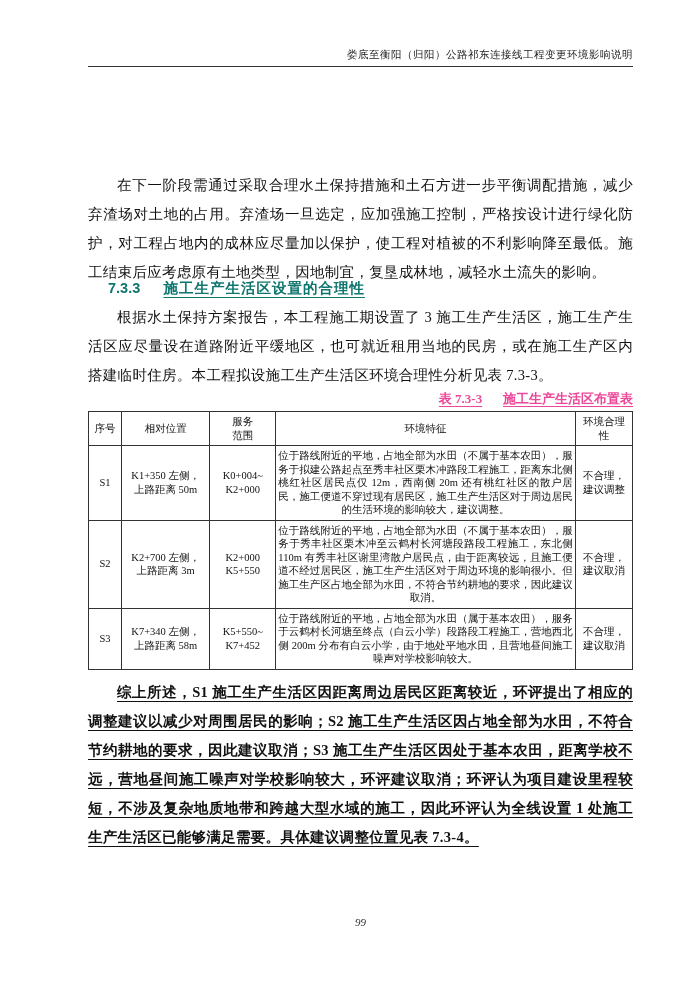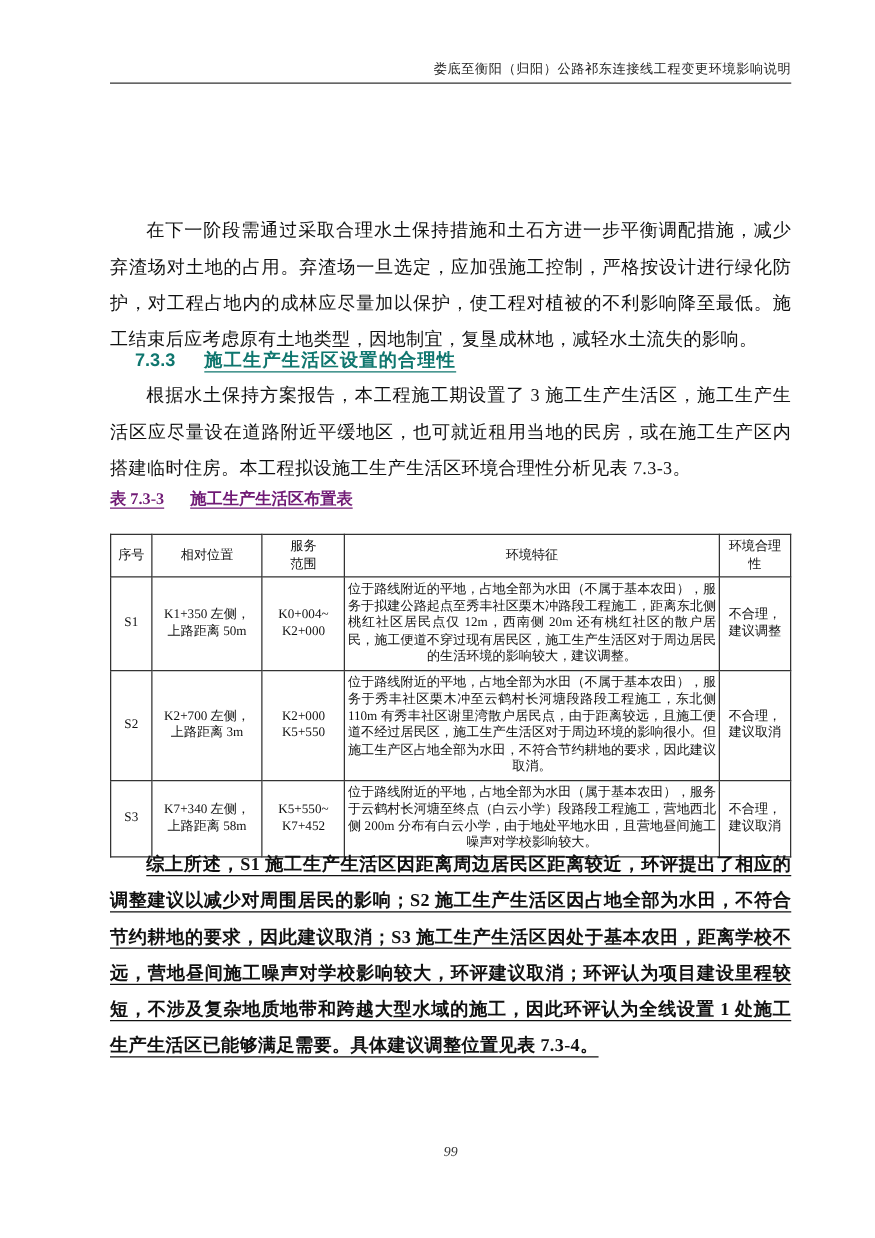--- a/index.html
+++ b/index.html
@@ -42,34 +42,33 @@
   .section-heading {
     position: absolute; top: 279px; left: 0; right: 0;
     font-size: 14.5px; font-weight: bold; color: #0f766e;
     font-family: "Liberation Sans", "DejaVu Sans", sans-serif;
     margin-left: 20px;
   }
   .section-heading .num { margin-right: 1.6em; letter-spacing: 0; }
   .section-heading .ttl { text-decoration: underline; text-underline-offset: 4px; letter-spacing: 1px; }
   .table-caption {
     position: absolute; top: 390px; left: 0; right: 0;
-    text-align: left; font-weight: bold; font-size: 13px; color: #701a75;
+    text-align: right; font-weight: bold; font-size: 13px; color: #ec4899;
   }
   .table-caption .cap { text-decoration: underline; text-underline-offset: 3px; }
   .table-caption .capnum { margin-right: 1.6em; }
   
   table.camps {
     position: absolute; top: 411px; left: 0;
     width: 545px;
     border-collapse: collapse;
     table-layout: fixed;
     font-size: 10.5px;
     line-height: 13.5px;
     color: #111;
-    margin-top: 16px;
   }
   table.camps td, table.camps th {
     border: 1px solid #333;
     padding: 3px 2px;
     vertical-align: middle;
     font-weight: normal;
   }
   table.camps th { text-align: center; }
   td.c-center { text-align: center; white-space: pre-line; }
   td.c-feature { text-align: justify; text-align-last: center; padding: 3px 5px; }

